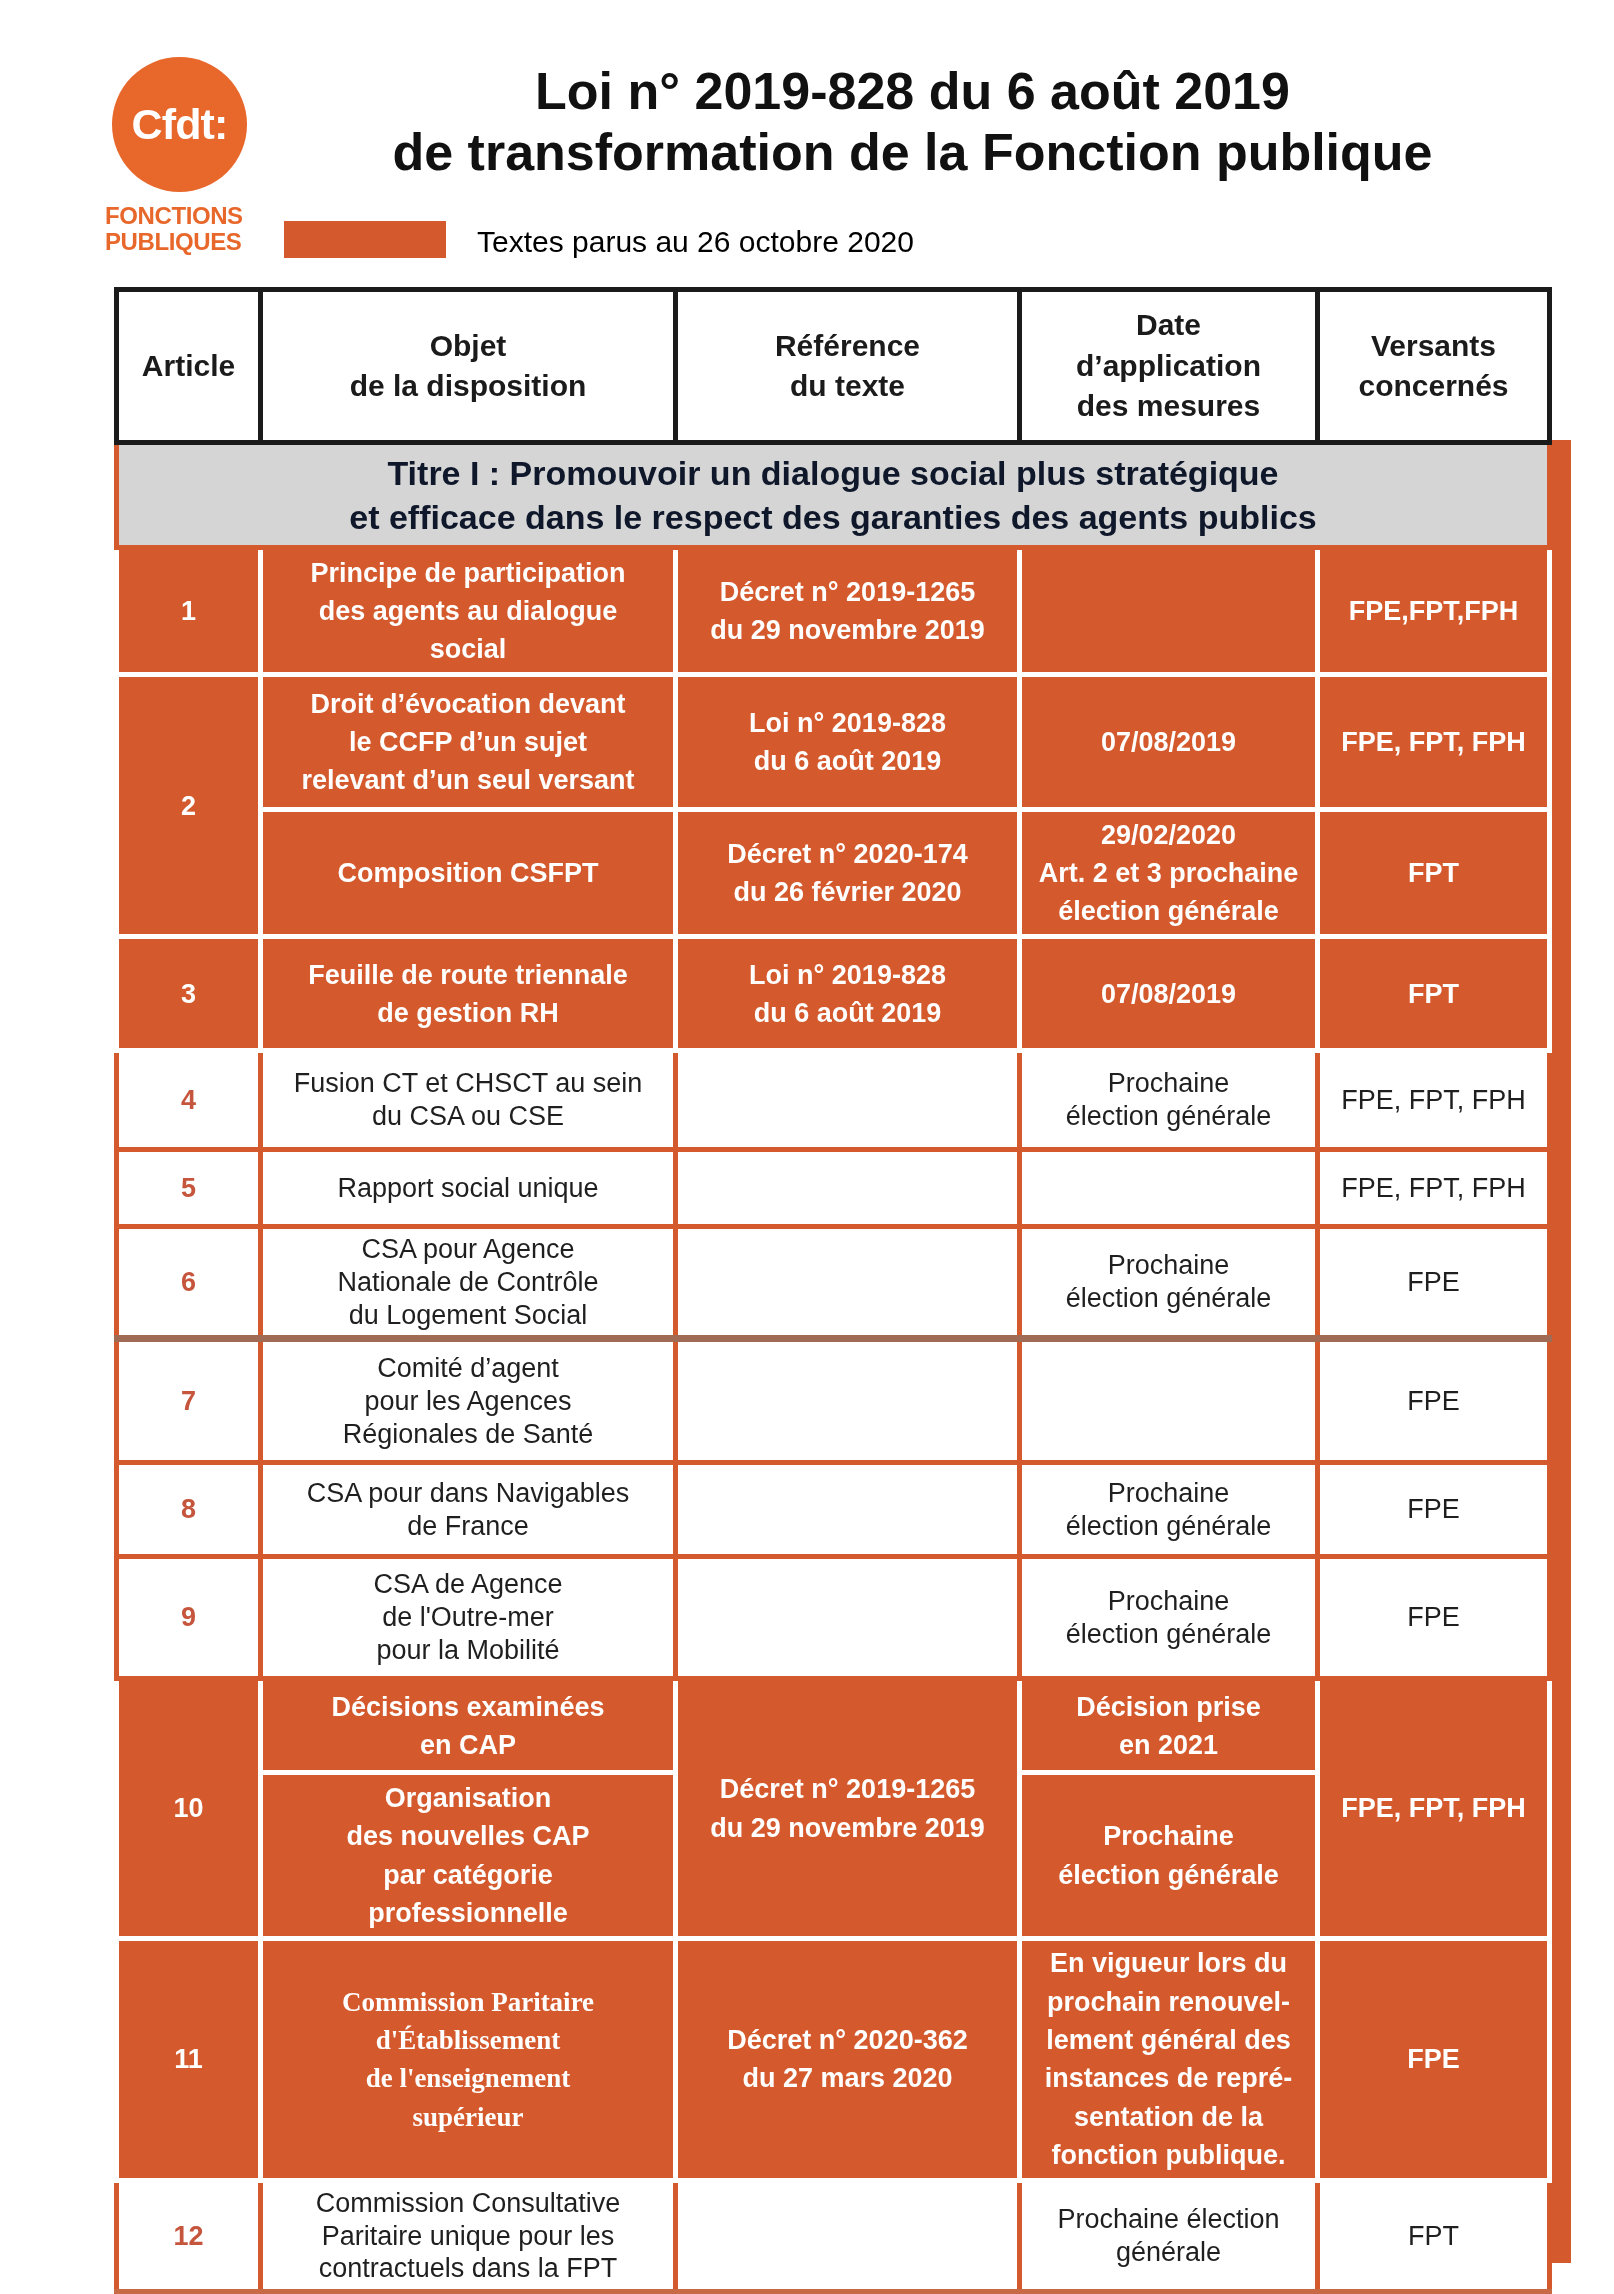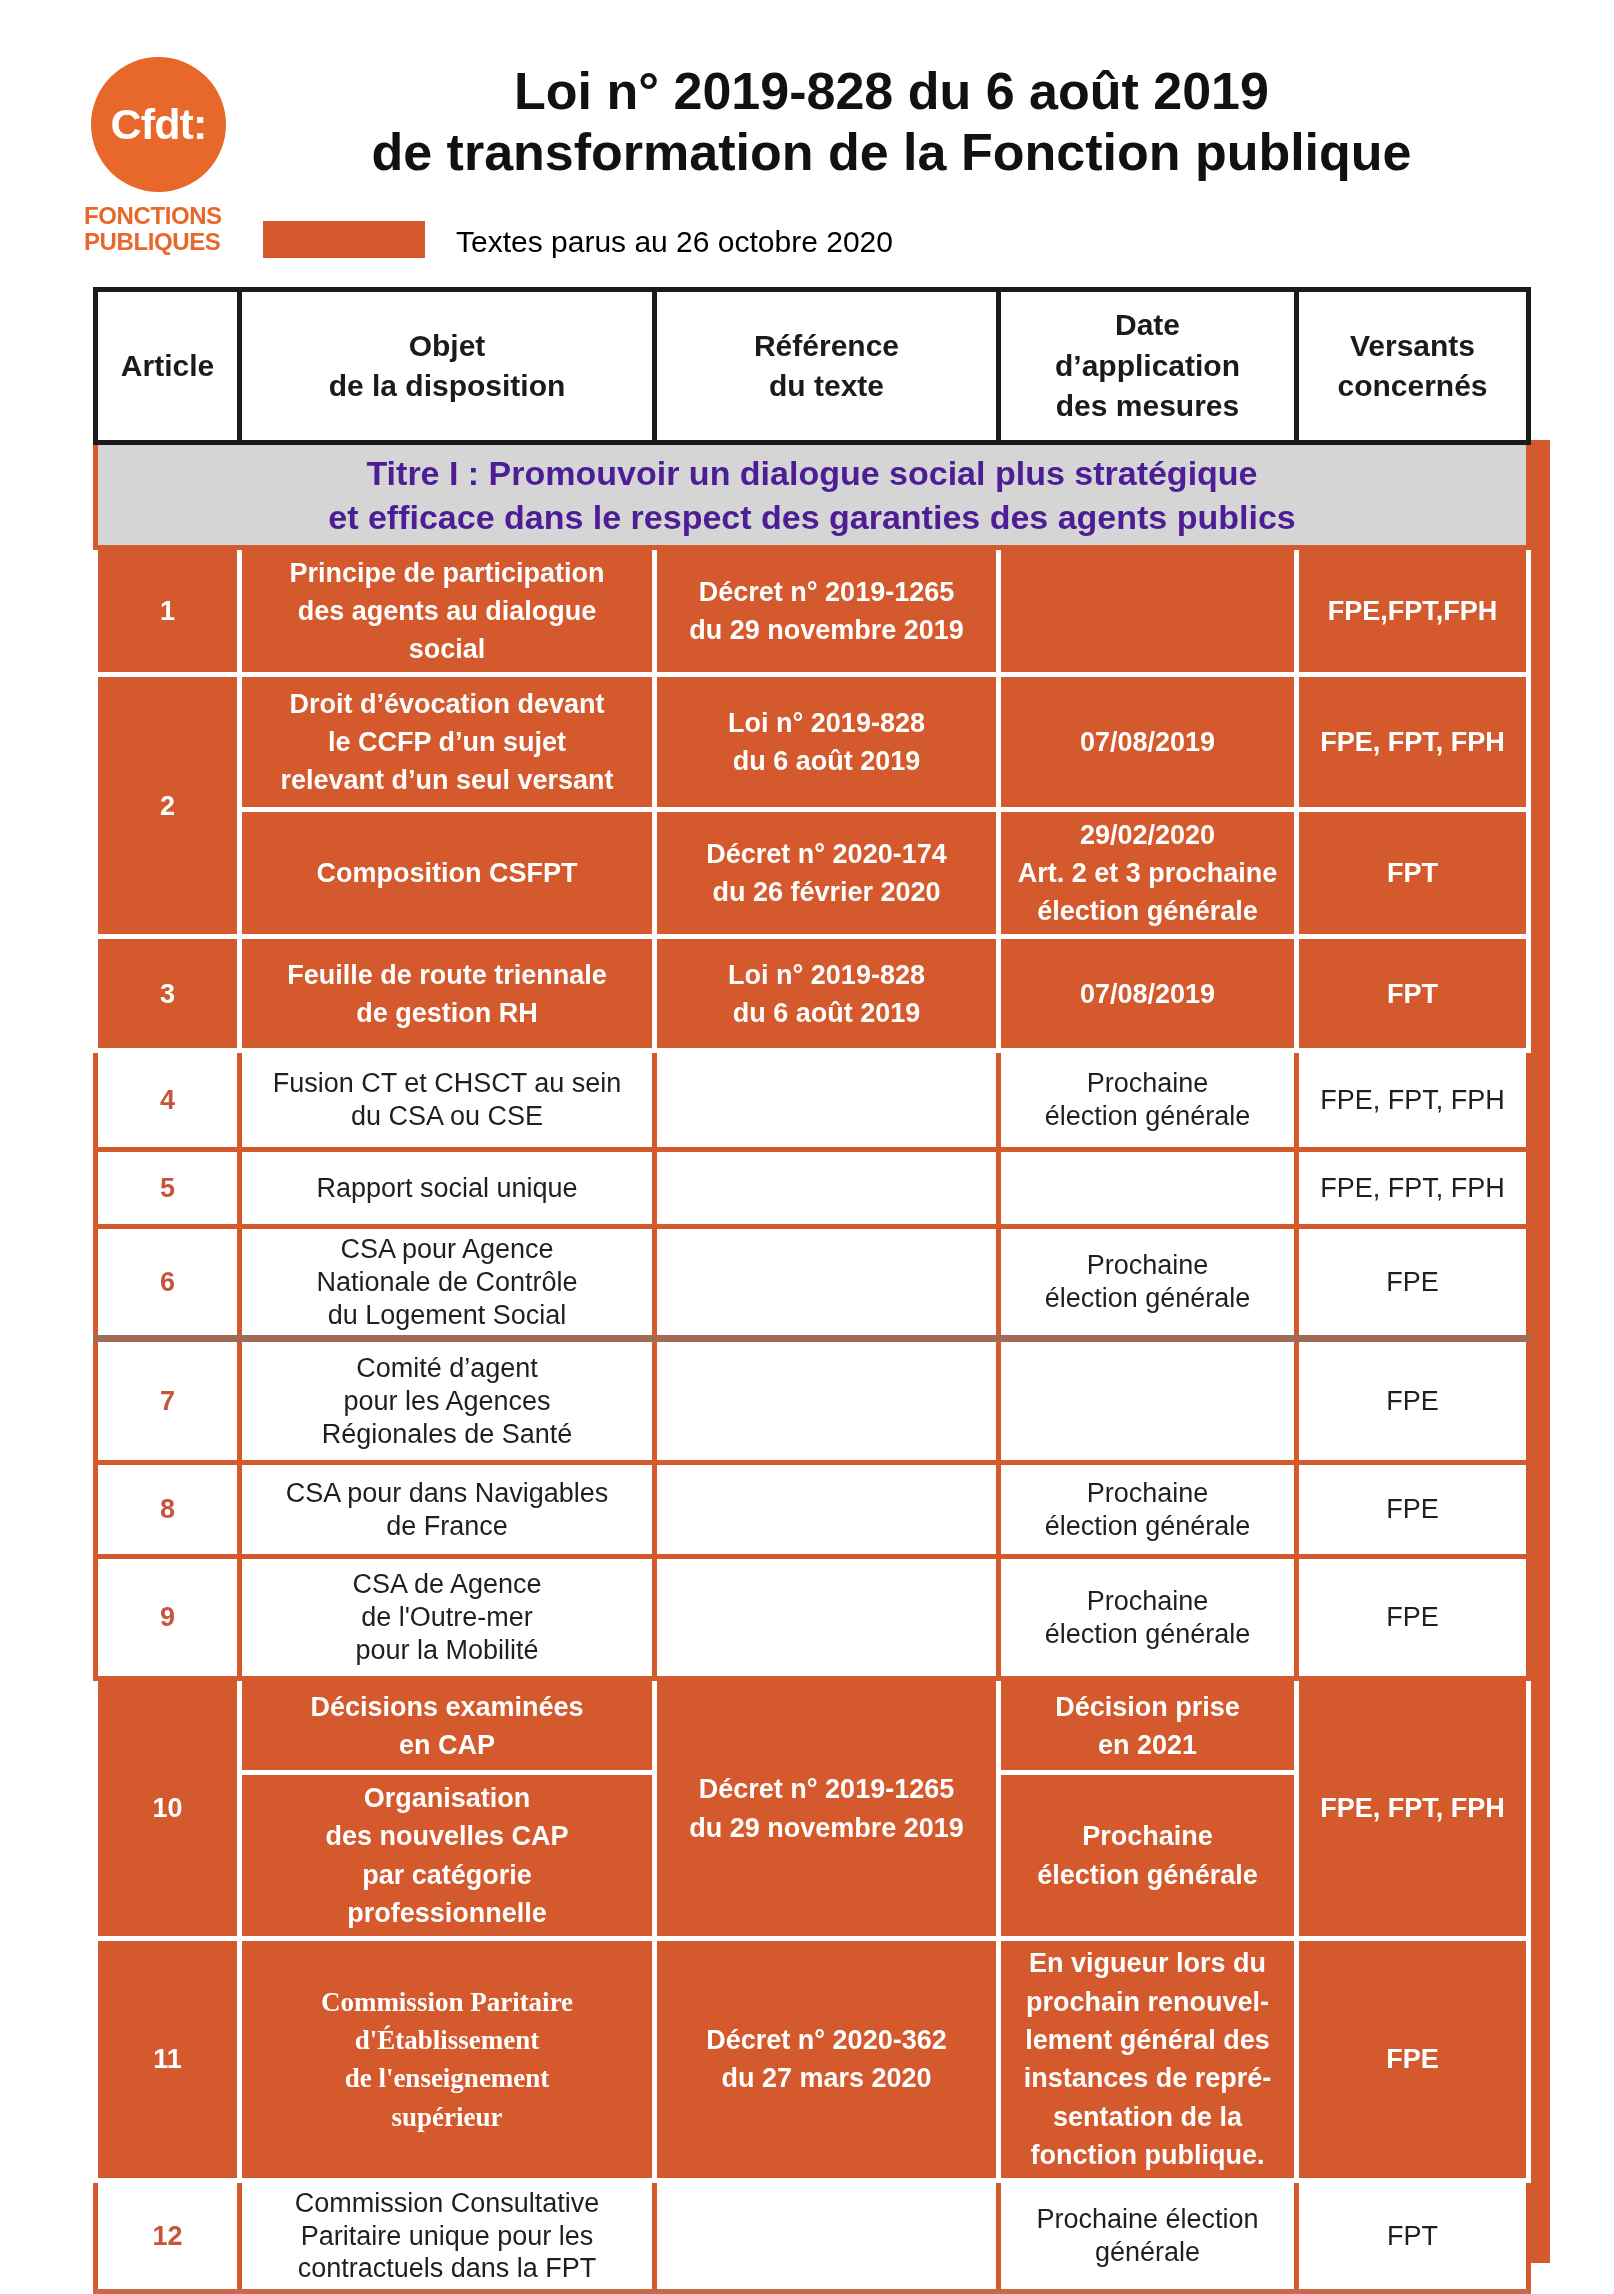--- a/index.html
+++ b/index.html
@@ -1,18 +1,18 @@
 <!DOCTYPE html>
 <html style="font-size:14.3px"><head>
 <meta charset="utf-8">
 <style>
   html,body { margin:0; padding:0; background:#ffffff; }
   .page {
     position:relative; width:1560px; height:2295px; background:#ffffff;
-    font-family:"Liberation Sans", sans-serif; overflow:hidden;
+    font-family:"Liberation Sans", sans-serif; overflow:hidden;margin-left:21px;
   }
 
   
   .logo-circle {
     position:absolute; left:91px; top:57px; width:135px; height:135px;
     background:#E8672B; border-radius:50%;
     display:flex; align-items:center; justify-content:center;
   }
   .logo-brand { color:#ffffff; font-size:43px; font-weight:bold; letter-spacing:-0.9px; }
   .logo-sub {
@@ -48,21 +48,21 @@
   table.law th, table.law td {
     vertical-align:middle; text-align:center;
     white-space:pre-line; padding:3.6px 9px; overflow:hidden;
   }
   table.law th {
     background:#ffffff; border:5.3px solid #1b1b1b;
     color:#1b1b1b; font-size:30px; font-weight:bold; line-height:1.35;
   }
   td.titre {
     background:#D5D5D5; border:5.3px solid #D4592C;
-    color:#4c1d95; font-size:34px; font-weight:bold; line-height:1.3;
+    color:#0f172a; font-size:34px; font-weight:bold; line-height:1.3;
   }
   tr.orange td {
     background:#D4592C; border:5.3px solid #ffffff;
     color:#ffffff; font-weight:bold; font-size:27px; line-height:1.42;
   }
   tr.white td {
     background:#ffffff; border:5.3px solid #D4592C;
     color:#1f1f1f; font-weight:normal; font-size:27px; line-height:1.22;
   }
   tr.white td.art { color:#C5553C; font-weight:bold; }

